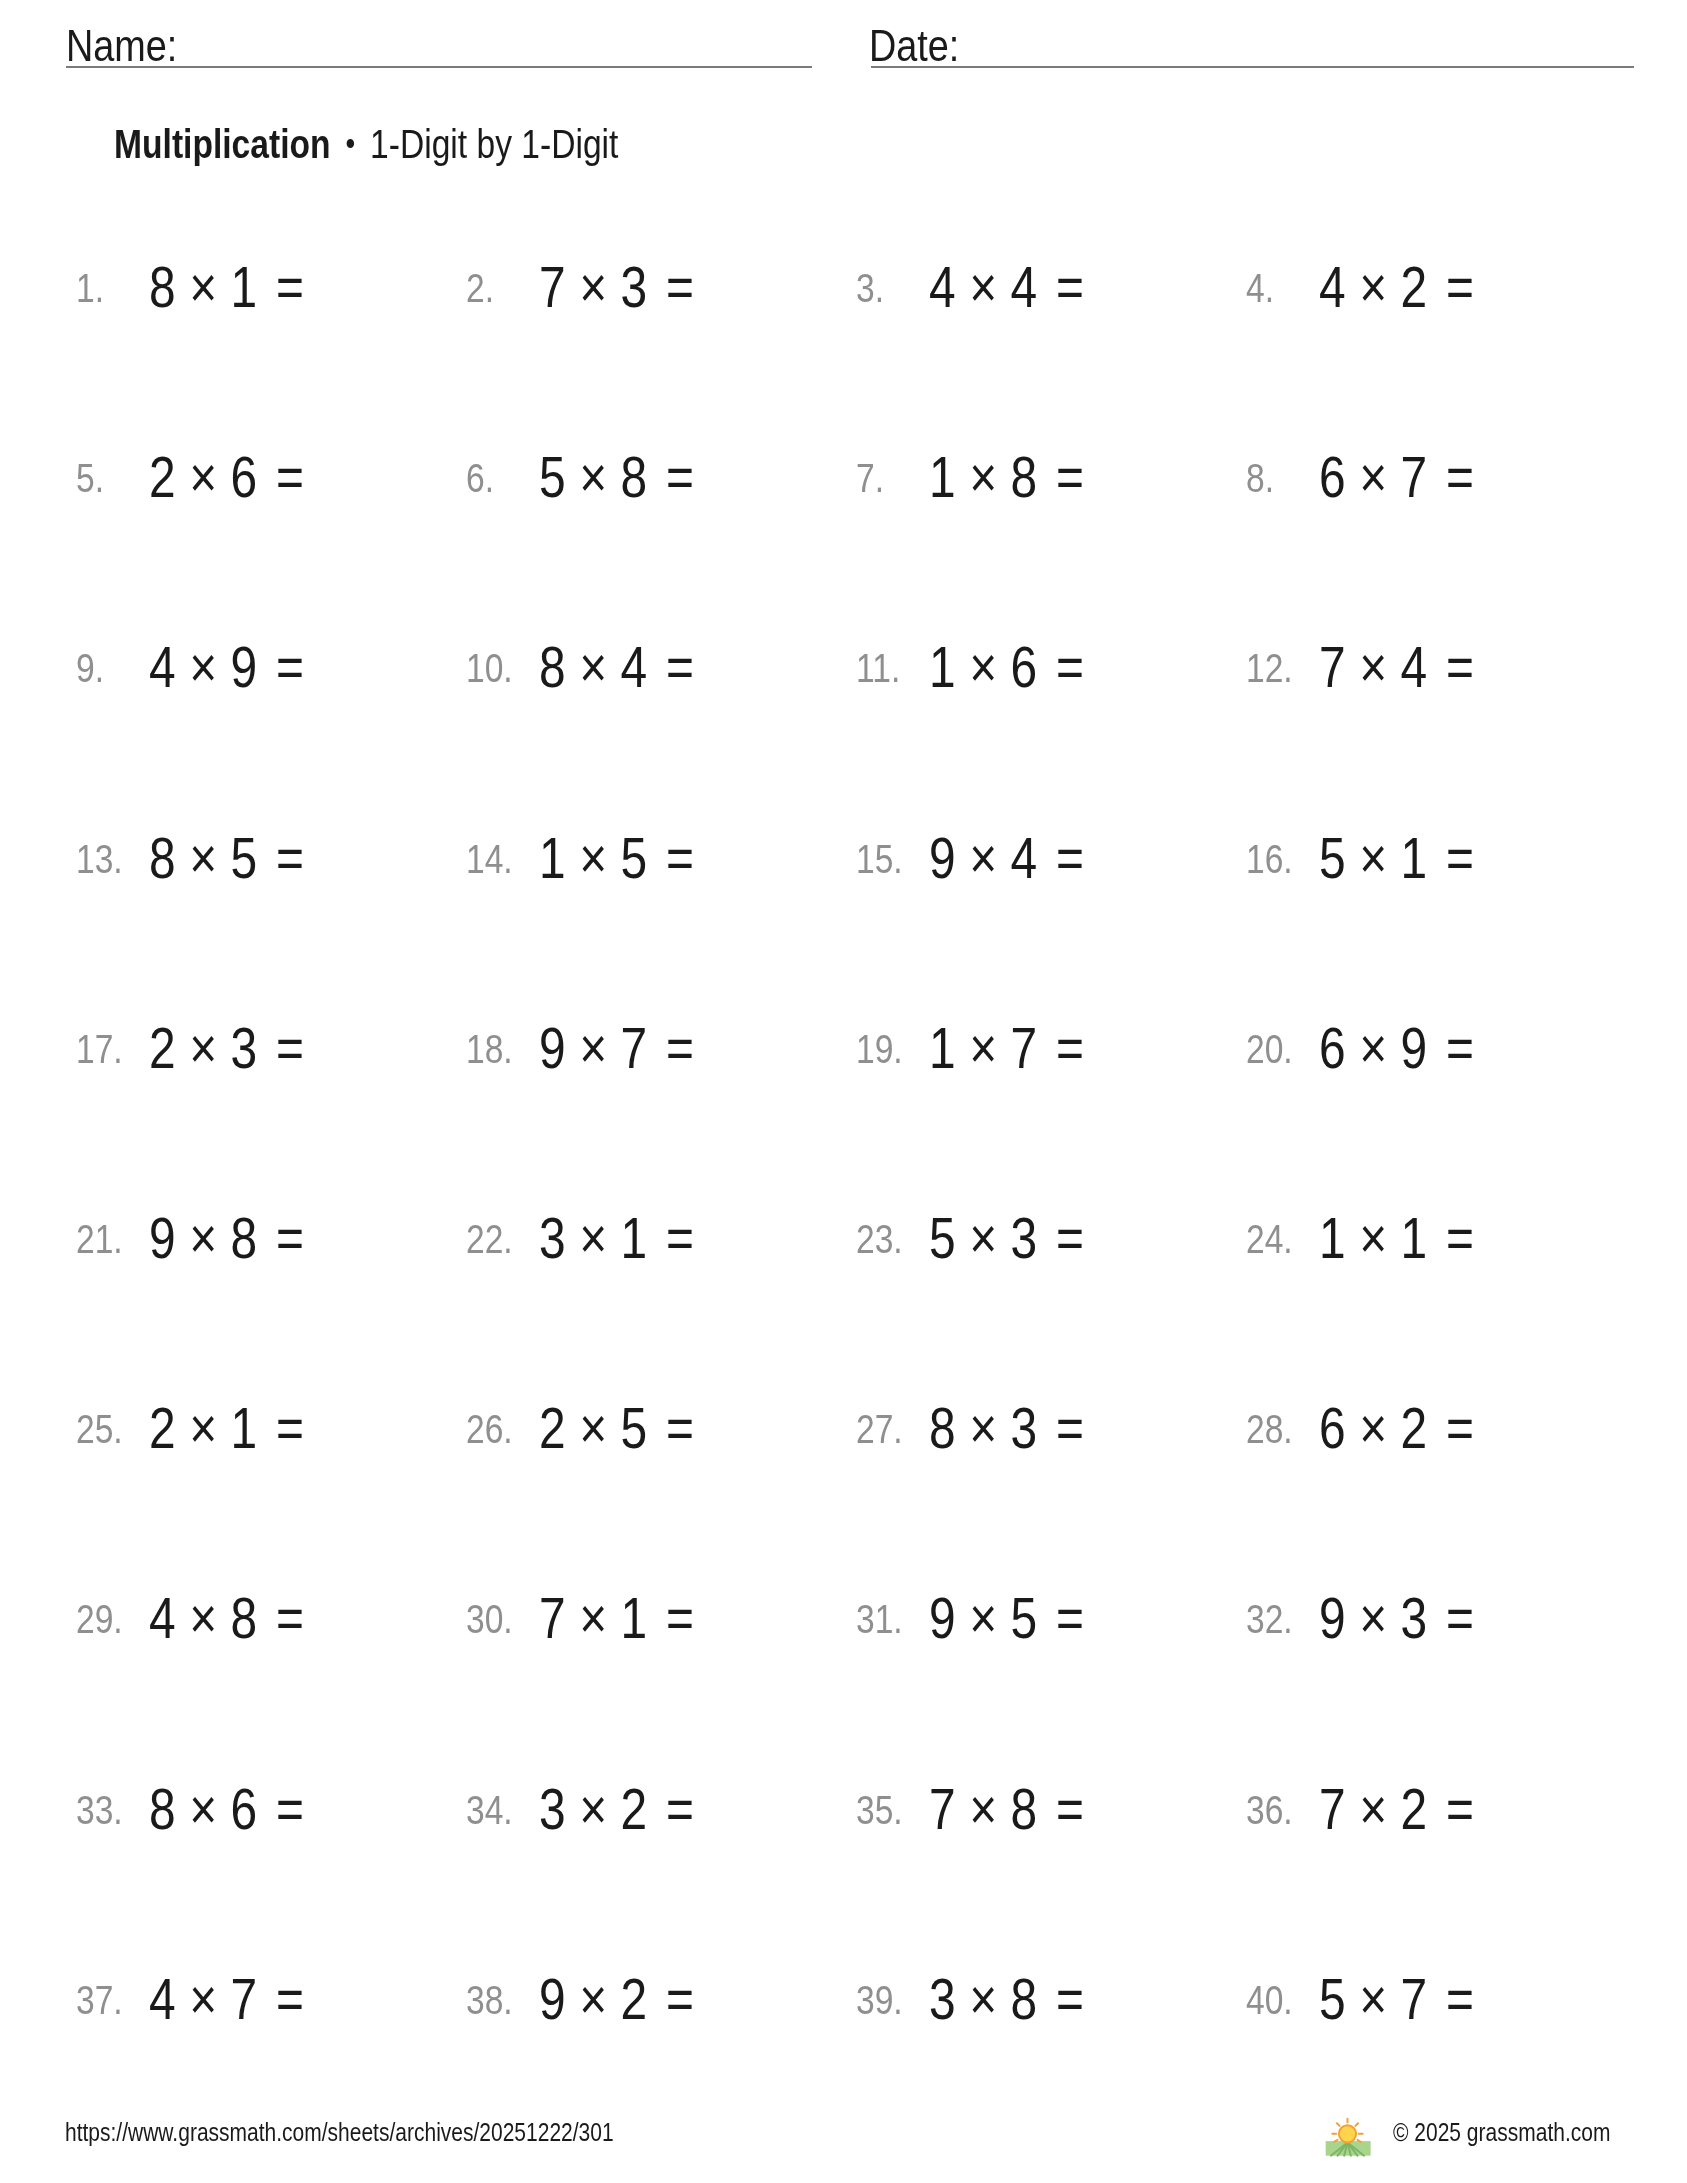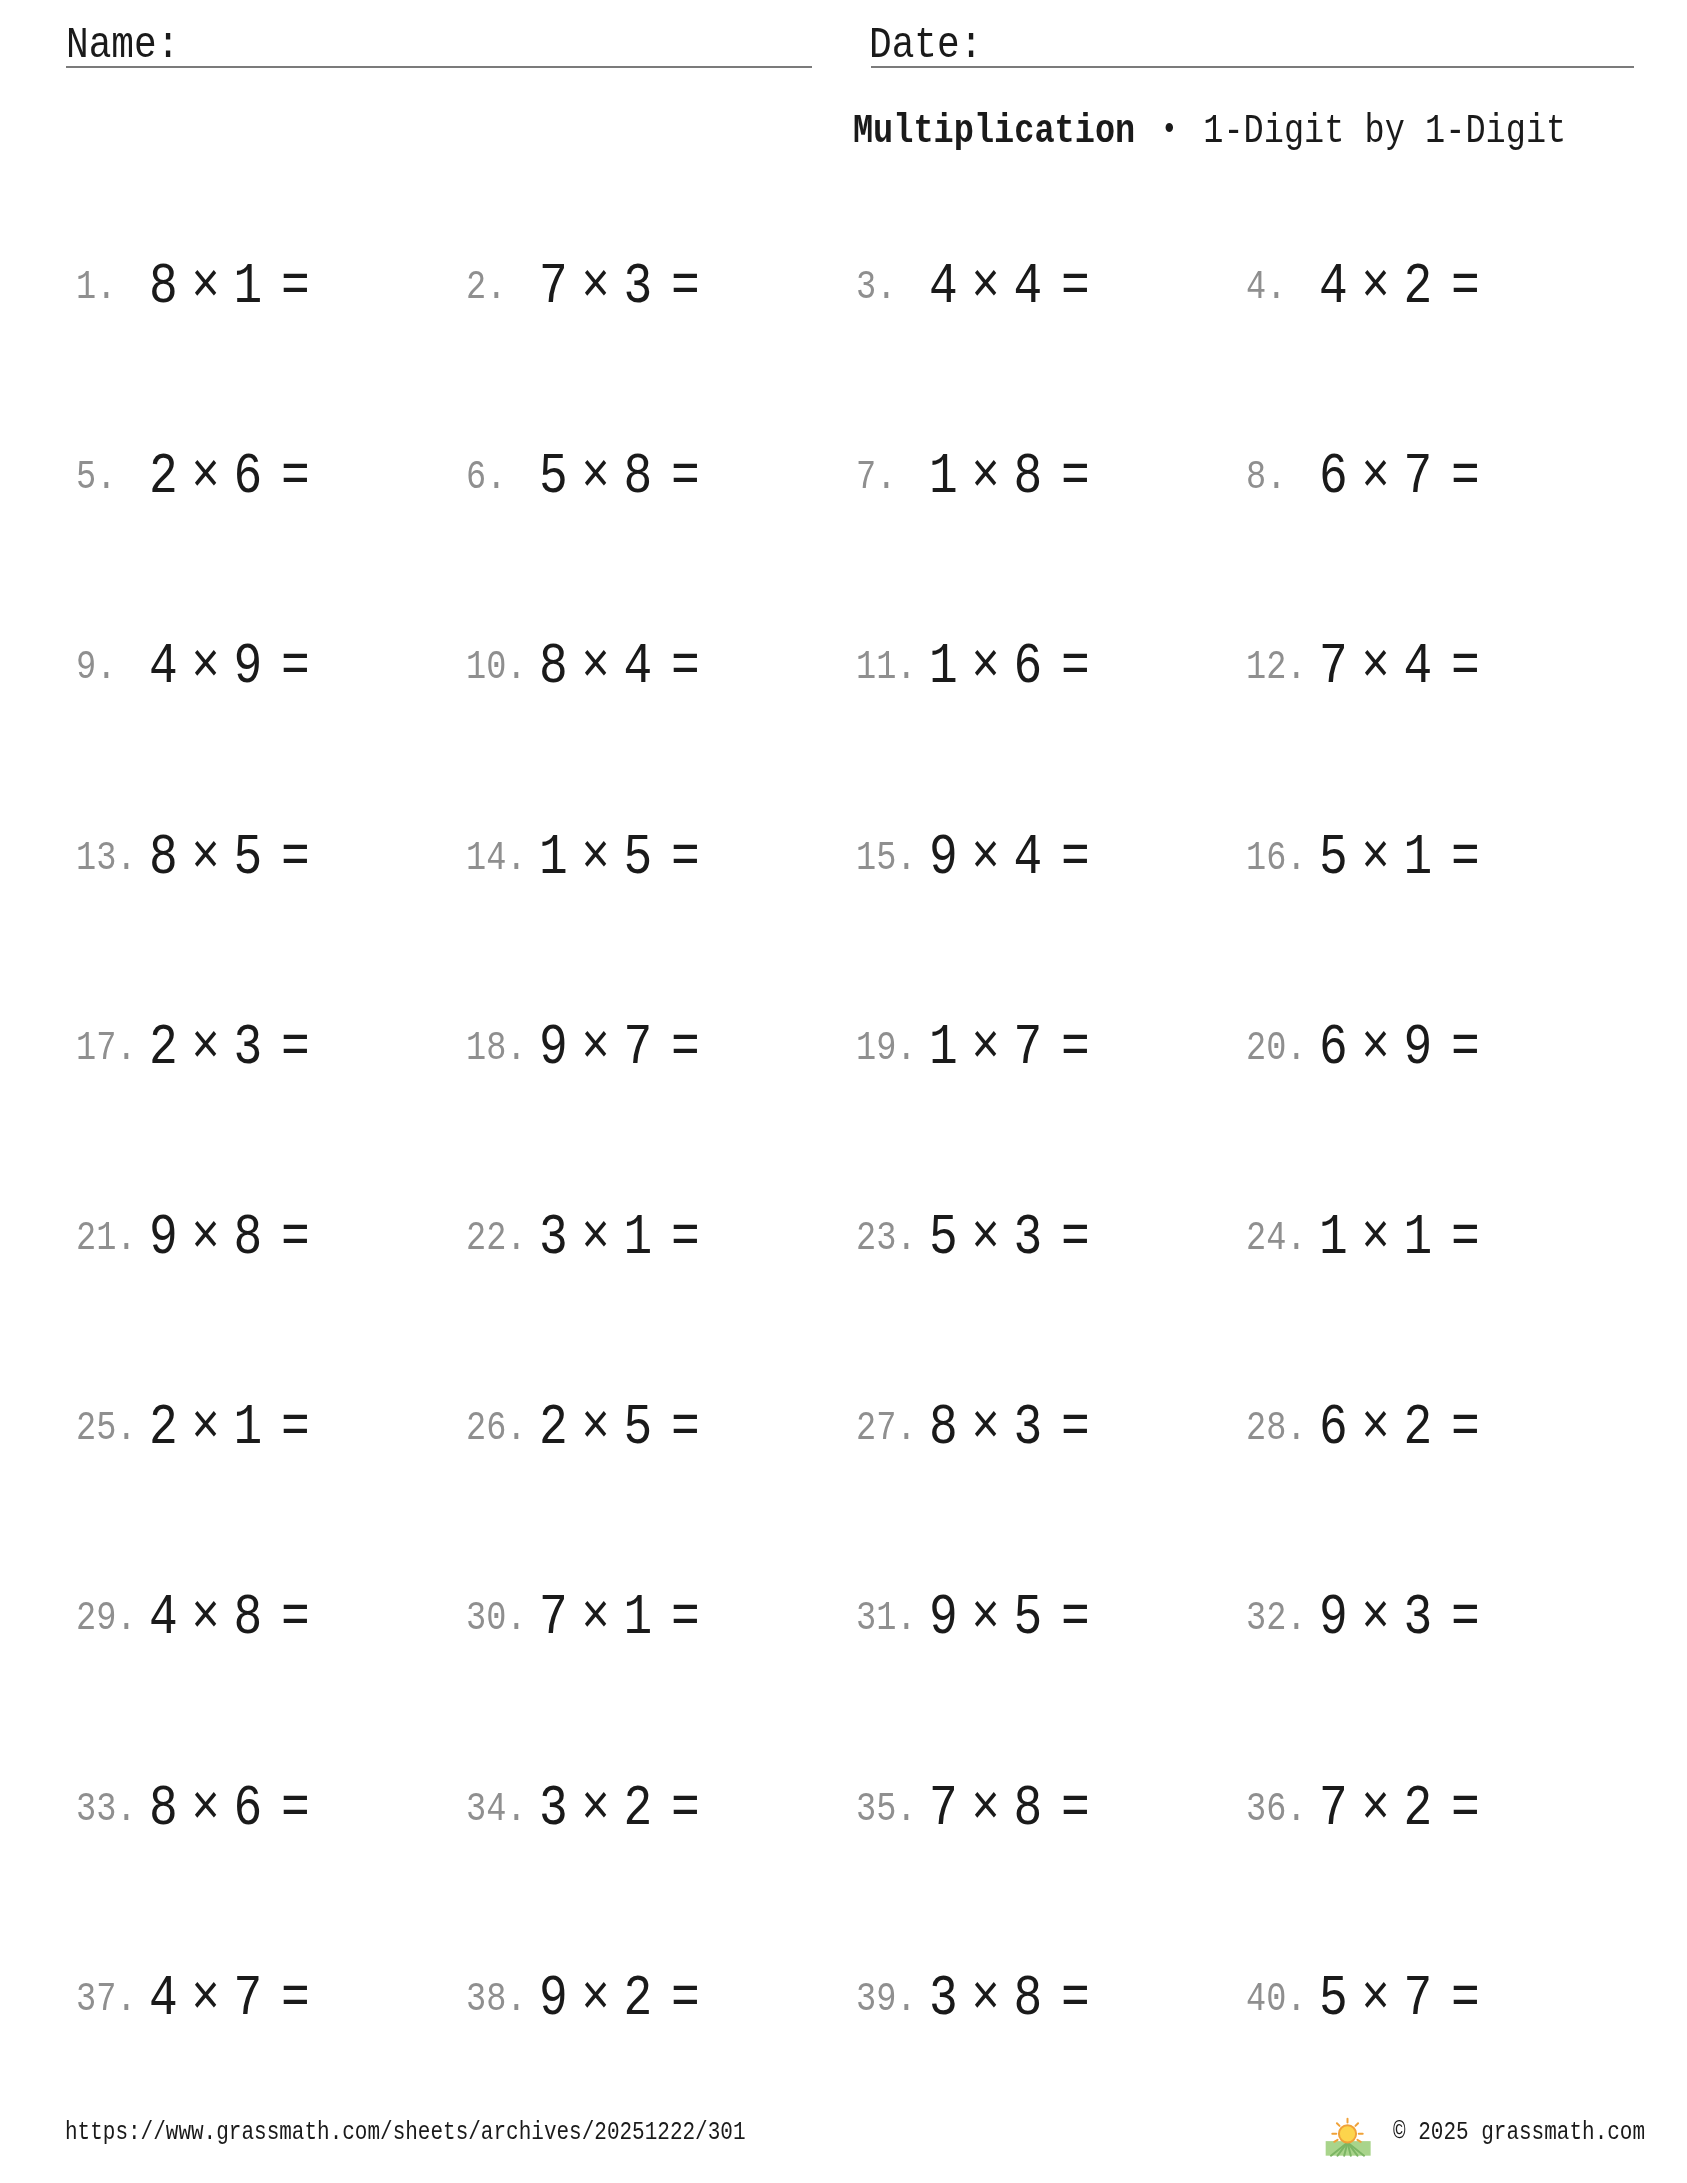--- a/index.html
+++ b/index.html
@@ -2,21 +2,21 @@
 <html style="--text: #1a1a1a; --problem-number-gray: #8f8f8f; --underline-gray: #7b7b7b; --logo-field-green: #a9d48b; --logo-furrow-green: #7cb564; --logo-sun-yellow: #fdd44c; --logo-sun-orange: #f0a238;font-size:10.6px"><head>
 <meta charset="utf-8">
 <style>
   * { box-sizing: border-box; }
   html,body { margin:0; padding:0; background:#ffffff; }
   .page {
     position: relative;
     width: 1687px;
     height: 2183px;
     background: #ffffff;
-    font-family: Liberation Mono, monospace;
+    font-family: Liberation Sans, sans-serif;
     color: var(--text, #1a1a1a);
     overflow: hidden;
   }
 
   
   .hlabel {
     position: absolute;
     top: 22.5px;
     font-size: 45px;
     line-height: 1;
@@ -33,23 +33,23 @@
     height: 2px;
     background: var(--underline-gray, #7b7b7b);
   }
   .name-line { left: 66px;  width: 746px; }
   .date-line { left: 871px; width: 763px; }
 
   
   .title-row {
     position: absolute;
     left: 66px;
-    top: 112px;
+    top: 124px;
     width: 1568px;
-    text-align: right;
+    text-align: left;
     font-size: 40px;
     line-height: 1;
     white-space: nowrap;
   }
   .title-inner {
     display: inline-block;
     transform: scaleX(.84);
     transform-origin: 50% 0;
   }
   .title-main { font-weight: 700; }

